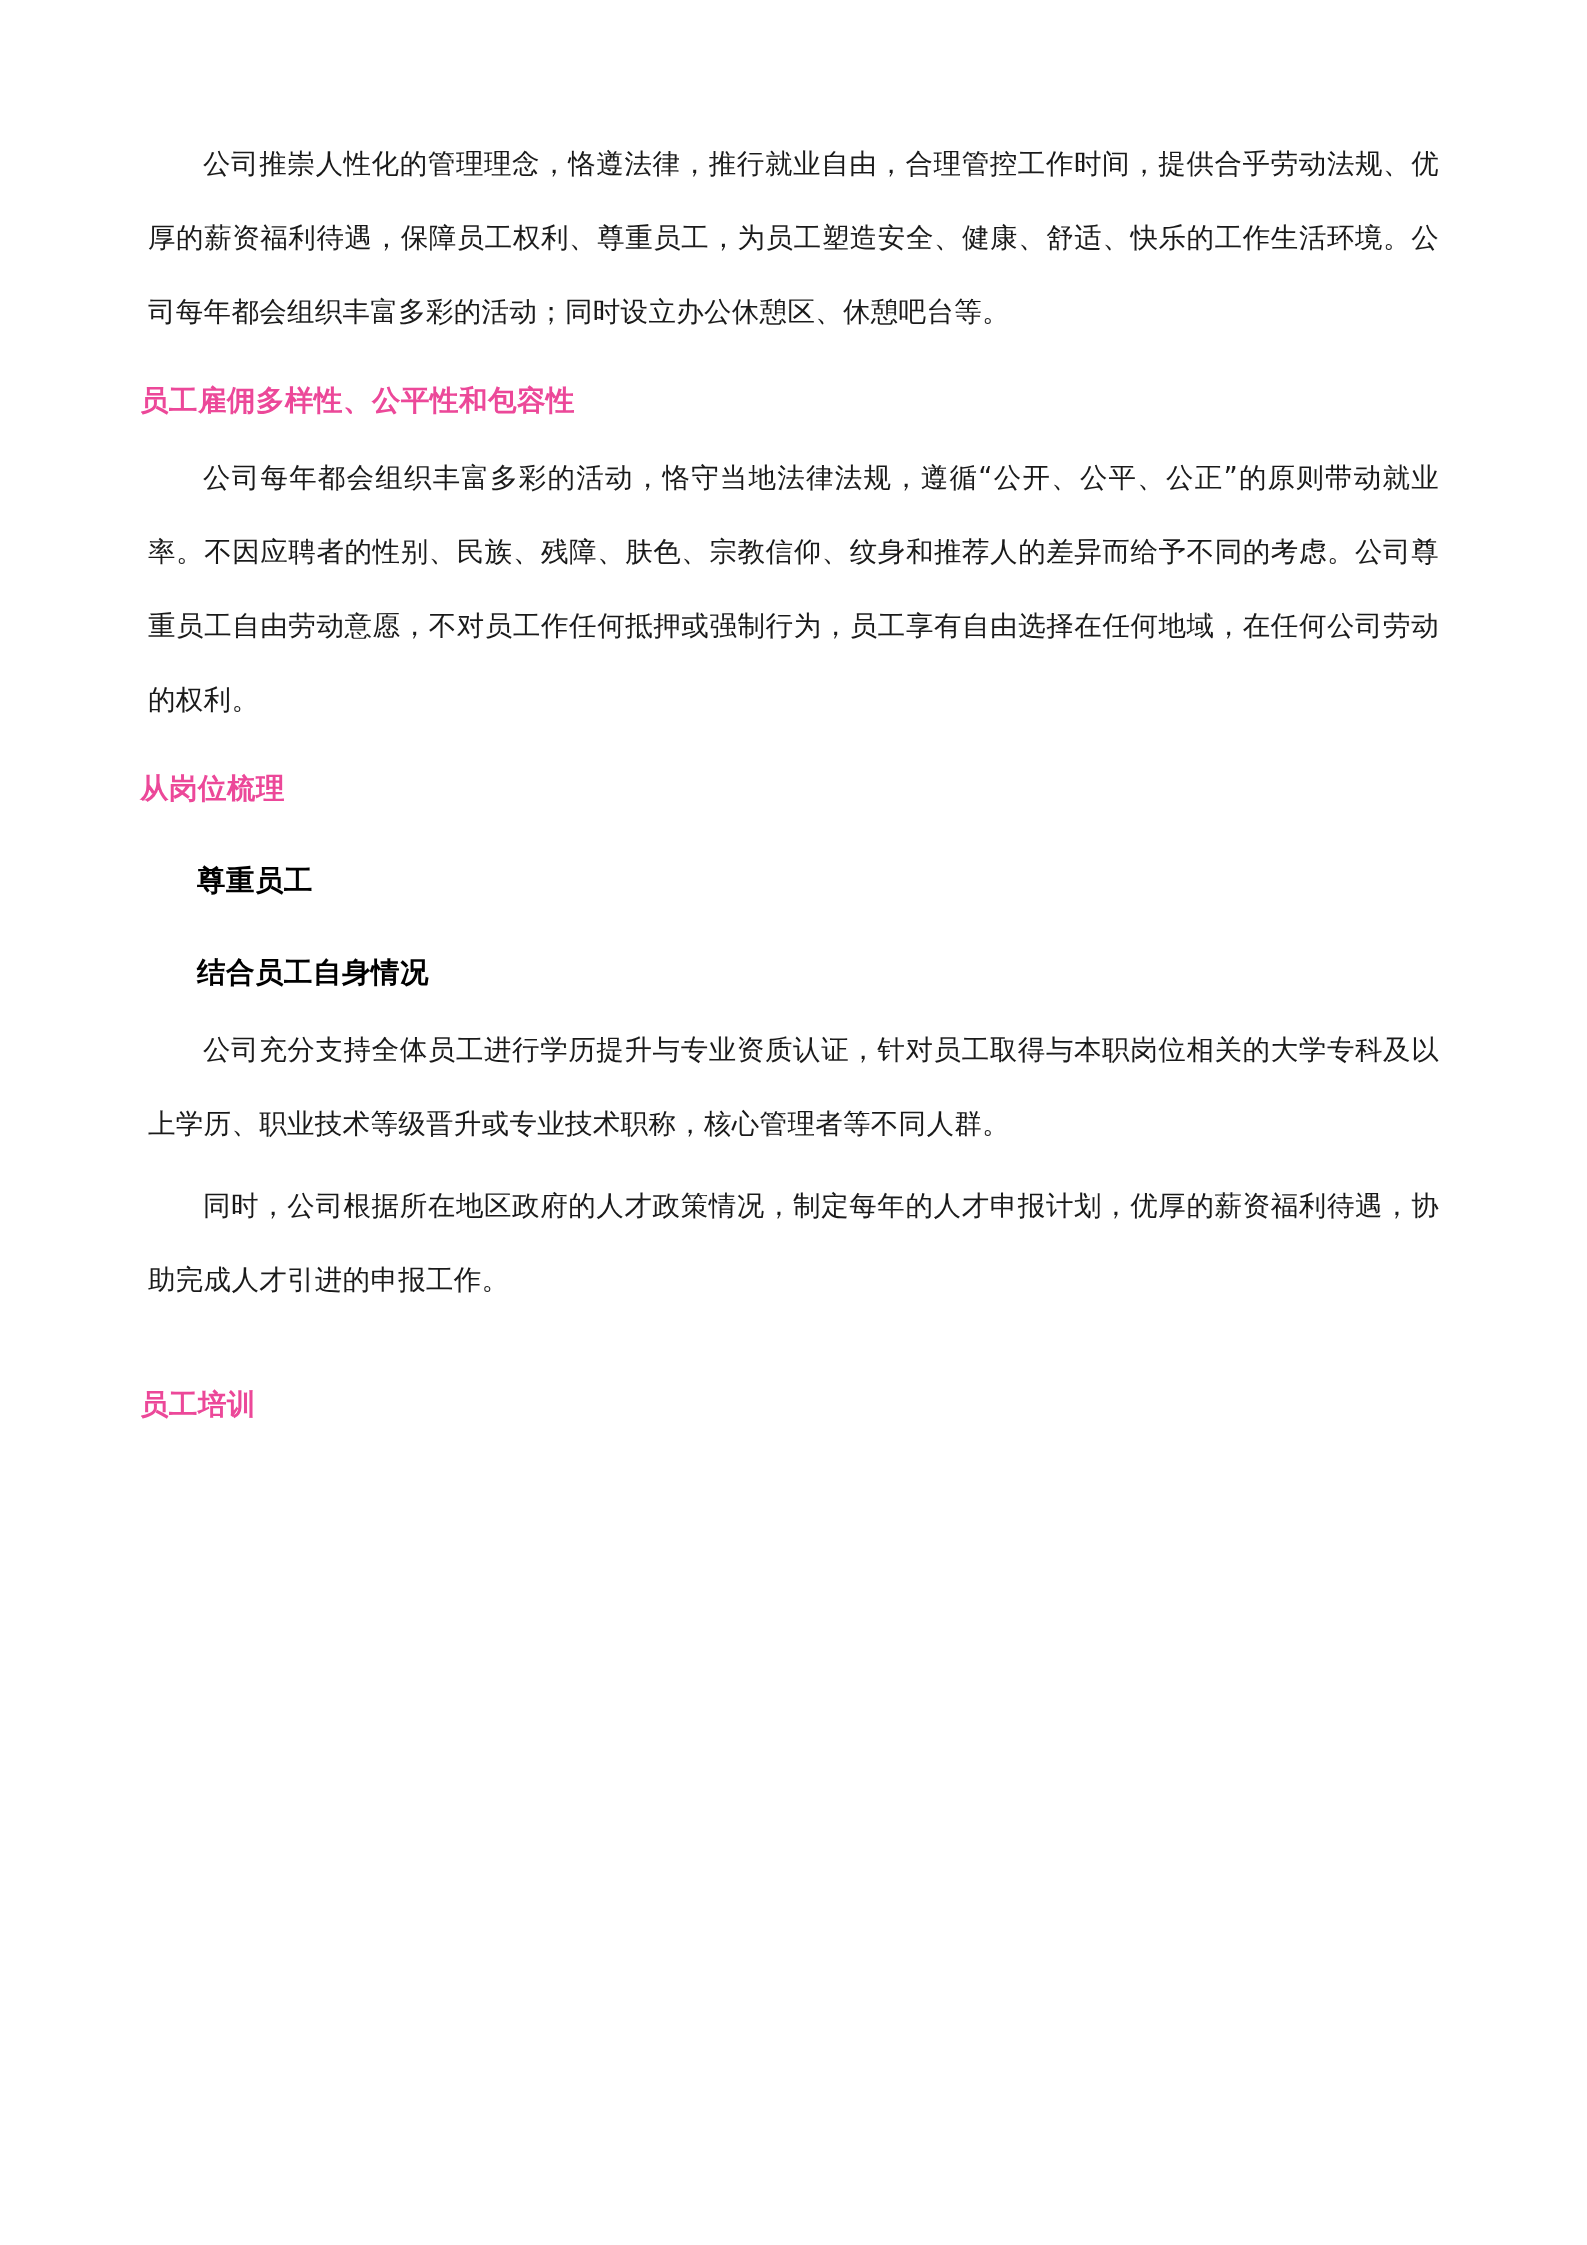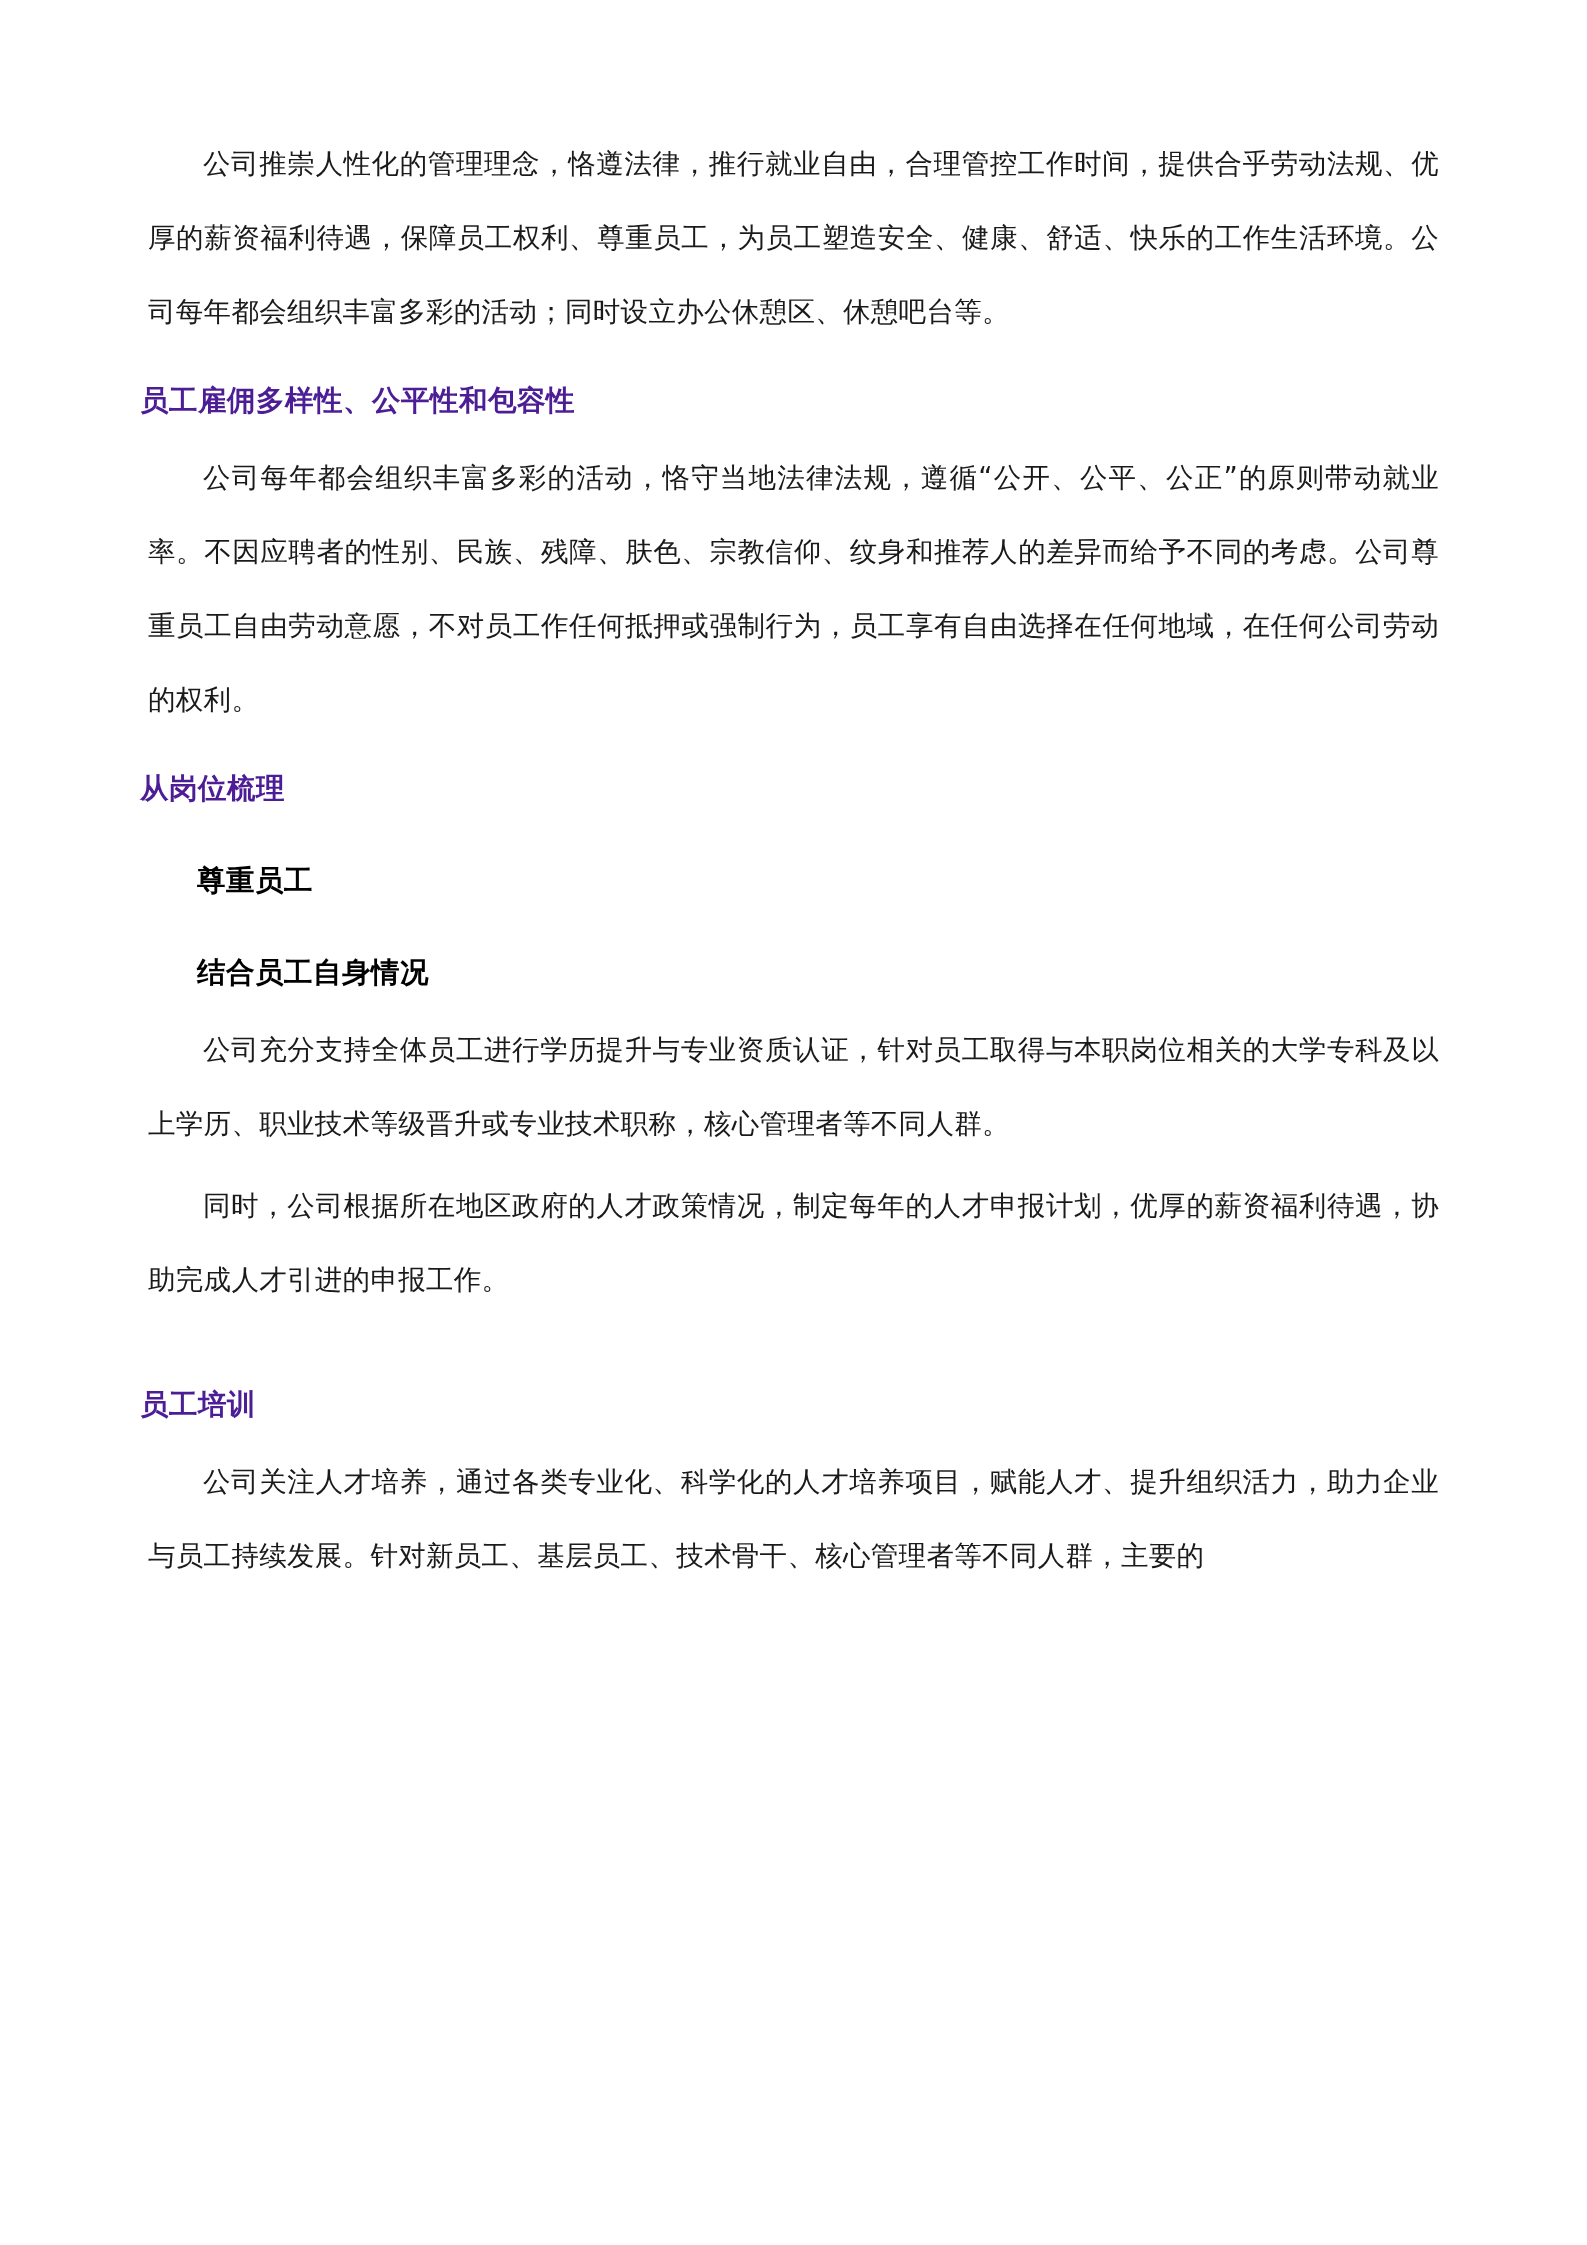--- a/index.html
+++ b/index.html
@@ -33,21 +33,21 @@
     text-indent: 2em;
     color: #1a1a1a;
     font-weight: 400;
   }
   h2.heading-1 {
     margin: 22px 0 6px 0;
     font-size: 28.5px;
     line-height: 62px;
     font-weight: bold;
     letter-spacing: 0.5px;
-    color: #4c1d95;
+    color: #ec4899;
   }
   h3.heading-2 {
     margin: 30px 0 2px 0;
     font-size: 28.5px;
     line-height: 62px;
     font-weight: bold;
     letter-spacing: 0.5px;
     color: #000000;
     text-indent: 2em;
   }
@@ -73,16 +73,15 @@
     <h3 class="heading-2">结合员工自身情况</h3>
 
     <p class="para">公司充分支持全体员工进行学历提升与专业资质认证，针对员工取得与本职岗位相关的大学专科及以上学历、职业技术等级晋升或专业技术职称，核心管理者等不同人群。</p>
 
     <p class="para">同时，公司根据所在地区政府的人才政策情况，制定每年的人才申报计划，优厚的薪资福利待遇，协助完成人才引进的申报工作。</p>
 
     <div class="spacer-md"></div>
 
     <h2 class="heading-1">员工培训</h2>
 
-    <p class="para">公司关注人才培养，通过各类专业化、科学化的人才培养项目，赋能人才、提升组织活力，助力企业与员工持续发展。针对新员工、基层员工、技术骨干、核心管理者等不同人群，主要的</p>
 
   </div>
 </div>
 
 </body></html>

